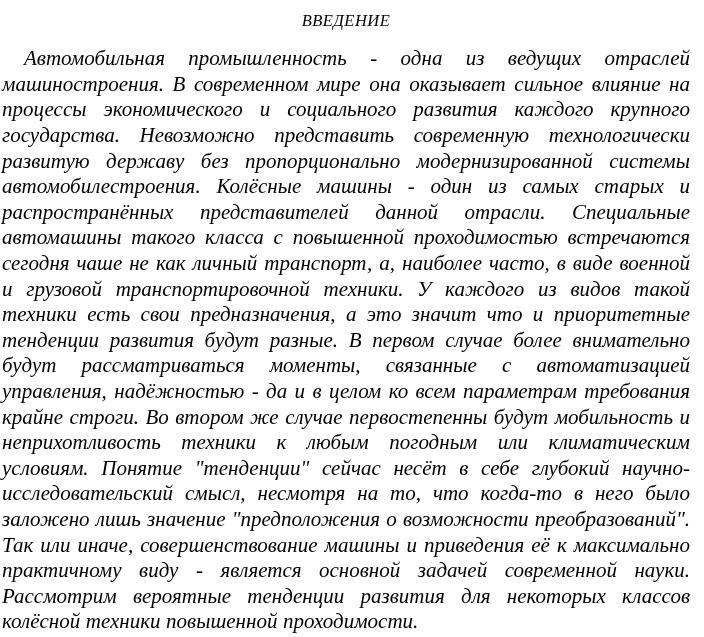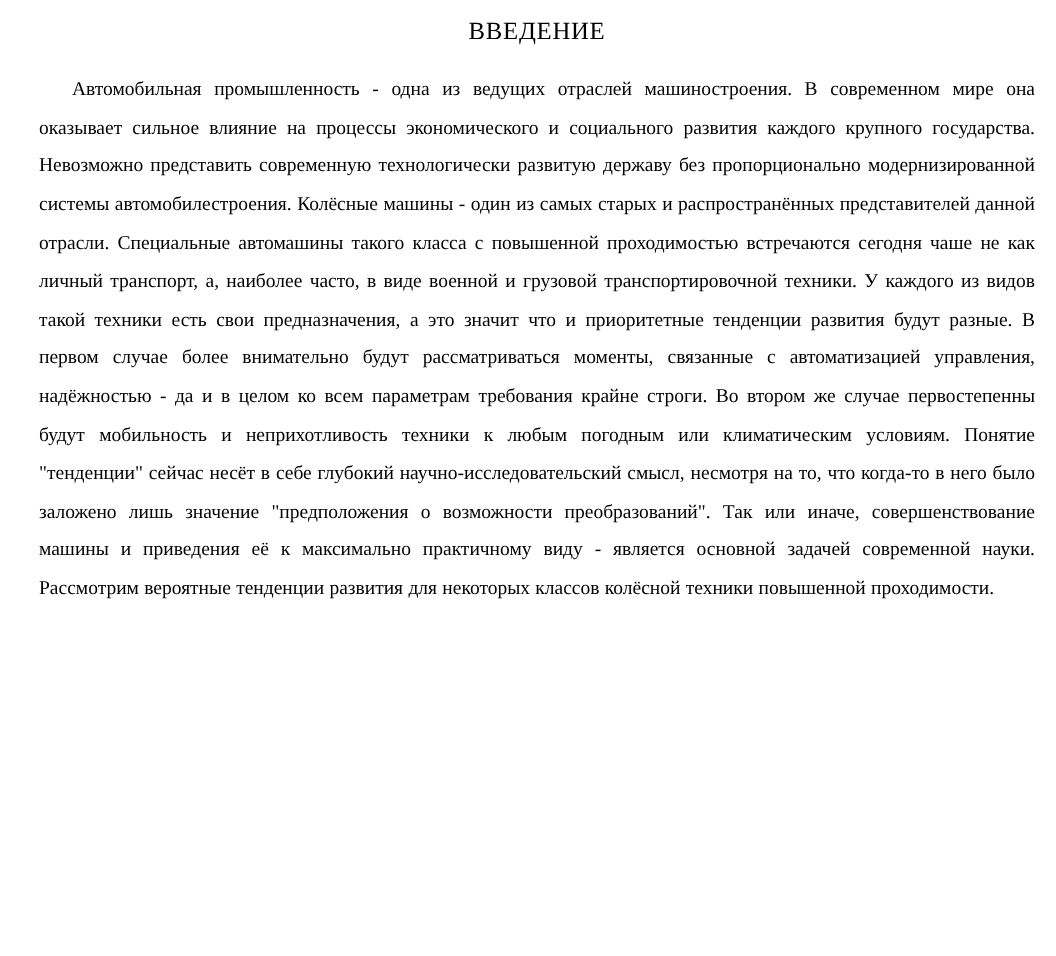--- a/index.html
+++ b/index.html
@@ -11,33 +11,34 @@
     width: 704px;
     height: 637px;
     font-family: "Liberation Serif", "DejaVu Serif", serif;
     color: #000000;
     overflow: hidden;
   }
   .page {
     width: 704px;
     height: 637px;
     box-sizing: border-box;
-    padding: 10px 14px 0 26px;
+    padding: 10px 14px 0 2px;
     position: relative;
+    font-style: italic;
   }
   .doc-title {
     text-align: center;
     font-size: 16.5px;
     line-height: 1.35;
     letter-spacing: 0.5px;
     margin: 0 0 14px 0;
     font-weight: normal;
   }
   .body-text {
-    font-size: 13px;
+    font-size: 21px;
     line-height: 25.6px;
     text-align: justify;
     text-justify: inter-word;
     margin: 0;
     text-indent: 22px;
     hyphens: none;
     word-spacing: 0.3px;
   }
 </style>
 </head>

